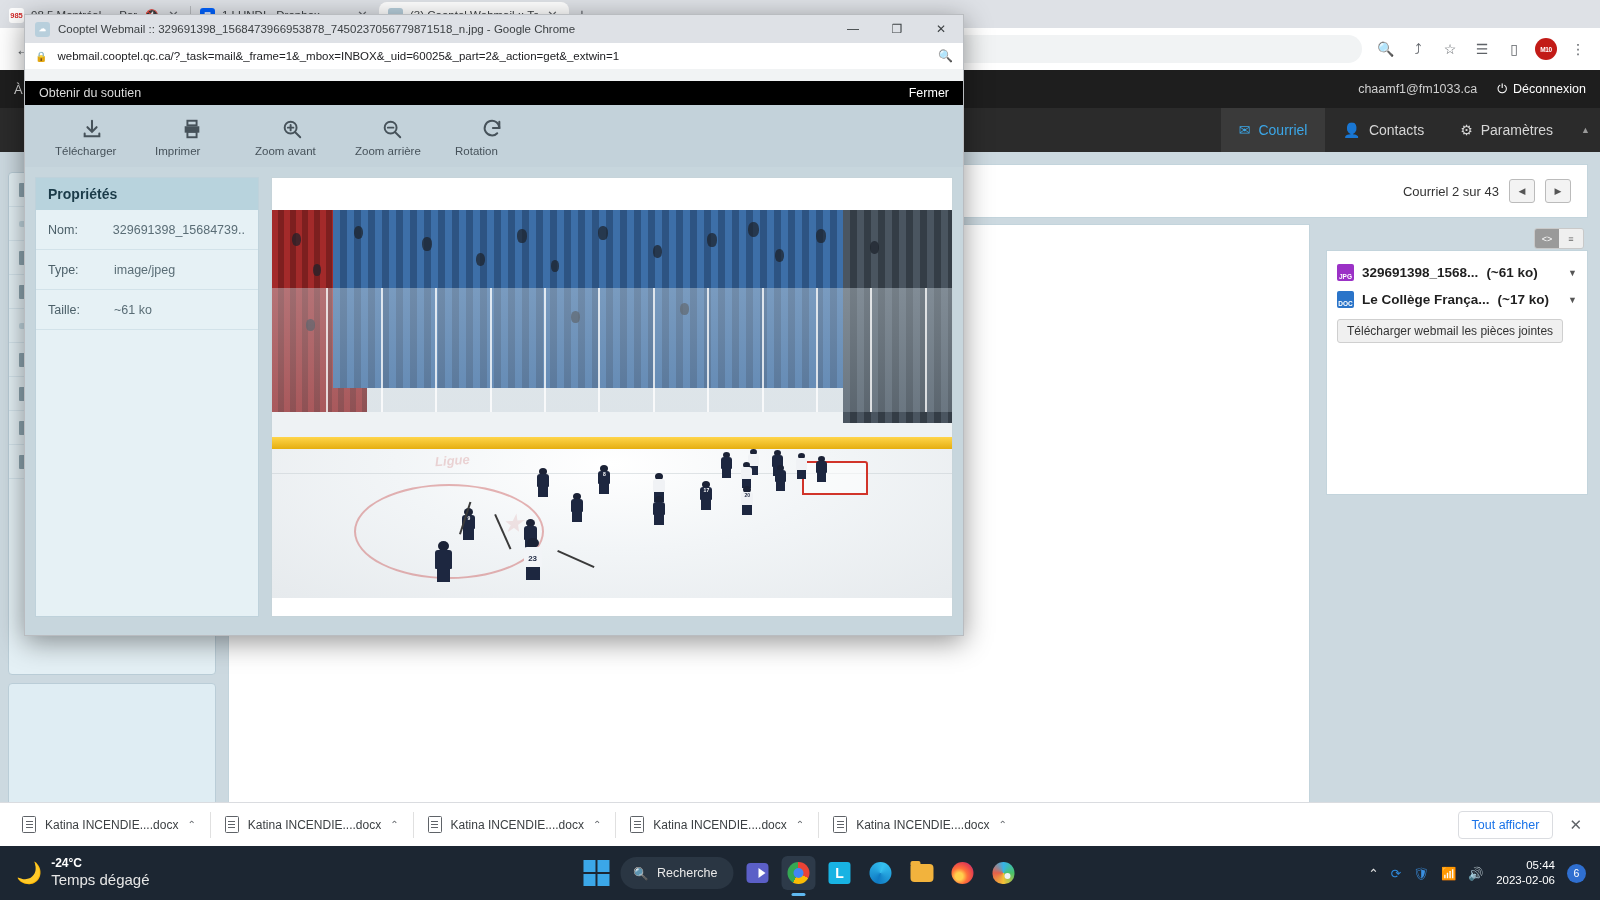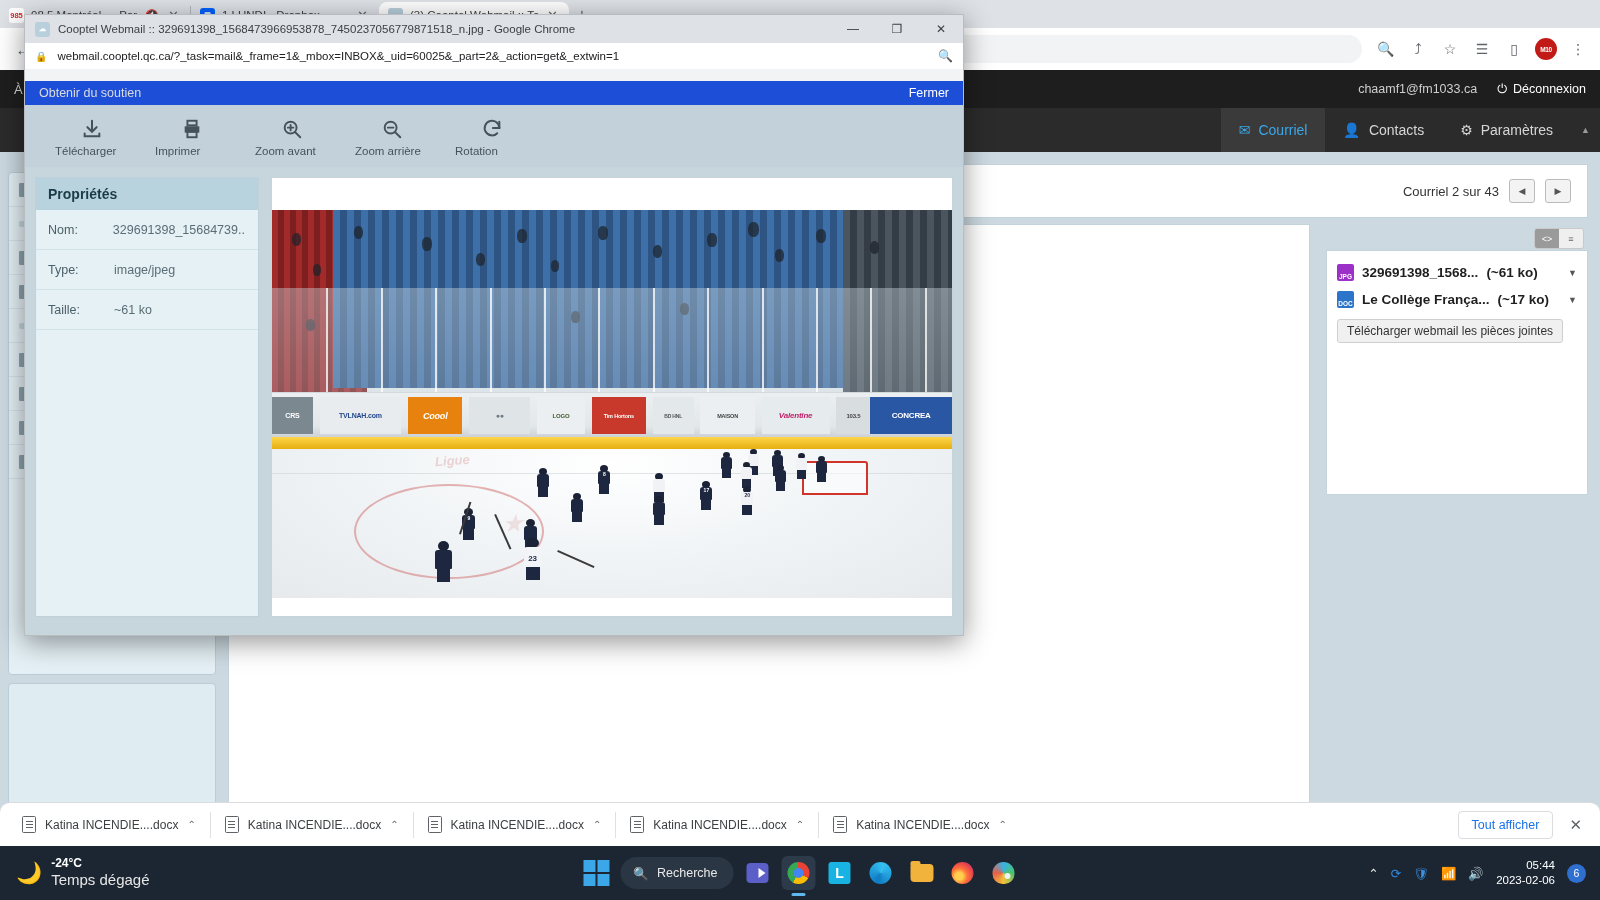--- a/index.html
+++ b/index.html
@@ -181,21 +181,21 @@
     height: 26px; background: #ffffff; display: flex; align-items: center;
     padding: 0 10px; gap: 10px;
   }
   .pp-url { font-size: 11.5px; color: #202124; white-space: nowrap; overflow: hidden; flex: 1; }
   .pp-zoomglass { color: #5f6368; font-size: 12px; }
 
   .pp-page { position: absolute; top: 66px; left: 0; right: 0; bottom: 0; background: #c7d6dd; }
 
   .pp-darkbar {
     position: absolute; top: 0; left: 0; right: 0; height: 24px;
-    background: #1d4ed8; color: #dcdcdc; font-size: 12.5px;
+    background: #000000; color: #dcdcdc; font-size: 12.5px;
     display: flex; align-items: center; padding: 4px 14px;
   }
   .pp-darkbar .close-link { margin-left: auto; color: #ffffff; font-size: 12.5px; }
 
   .pp-actionbar {
     position: absolute; top: 24px; left: 0; right: 0; height: 62px;
     background: #c3d2da; display: flex; align-items: center; padding-left: 30px; gap: 26px;
   }
   .pp-action { display: flex; flex-direction: column; gap: 3px; width: 74px; }
   .pp-action .glyph { height: 26px; display: flex; align-items: center; justify-content: center; color: #46525a; }
@@ -269,21 +269,21 @@
   .player .torso { position:absolute; border-radius:3px 3px 1px 1px; }
   .player .legs  { position:absolute; background:#1d2740; }
   .player .helm  { position:absolute; border-radius:50%; background:#1b2236; }
   .player .num   { position:absolute; color:#fff; font-size:5px; font-weight:bold; text-align:center; width:100%; }
   .stick { position:absolute; background:#3a3a3a; transform-origin: 0 0; }
 
   
   .dl-bar {
     position: absolute; left: 0; right: 0; bottom: 54px; height: 44px;
     background: #ffffff; border-top: 1px solid #dadce0;
-    display: flex; align-items: center; padding: 8px 8px; gap: 0; border-radius: 10px;
+    display: flex; align-items: center; padding: 8px 8px; gap: 0;
   }
   .dl-item {
     display: flex; align-items: center; gap: 9px; padding: 0 14px;
     height: 30px; font-size: 12px; color: #3c4043; white-space: nowrap;
   }
   .dl-doc-ico {
     width: 14px; height: 17px; border: 1.3px solid #5f6368; border-radius: 1.5px;
     position: relative; flex: 0 0 14px;
   }
   .dl-doc-ico::after {
@@ -621,33 +621,20 @@
             <div class="glass-post" style="left:40%"></div>
             <div class="glass-post" style="left:48%"></div>
             <div class="glass-post" style="left:56%"></div>
             <div class="glass-post" style="left:64%"></div>
             <div class="glass-post" style="left:72%"></div>
             <div class="glass-post" style="left:80%"></div>
             <div class="glass-post" style="left:88%"></div>
             <div class="glass-post" style="left:96%"></div>
           </div>
 
-          <div class="boards">
-            <div class="board-ad" style="left:0%;width:6%;background:#7c8890">CRS</div>
-            <div class="board-ad" style="left:7%;width:12%;background:#e8ecee;color:#23478c">TVLNAH.com</div>
-            <div class="board-ad" style="left:20%;width:8%;background:#e8820f;color:#fff;font-size:9px;font-style:italic">Coool</div>
-            <div class="board-ad" style="left:29%;width:9%;background:#dfe4e7;color:#6b7c87">●●</div>
-            <div class="board-ad" style="left:39%;width:7%;background:#eceff1;color:#3b5a2e;font-size:6px">LOGO</div>
-            <div class="board-ad" style="left:47%;width:8%;background:#c8392b;color:#fff;font-size:5.5px">Tim Hortons</div>
-            <div class="board-ad" style="left:56%;width:6%;background:#e3e8ea;color:#555;font-size:5px">BD HNL</div>
-            <div class="board-ad" style="left:63%;width:8%;background:#eceff1;color:#444;font-size:5.5px">MAISON</div>
-            <div class="board-ad" style="left:72%;width:10%;background:#e6ebed;color:#c0236a;font-size:8px;font-style:italic">Valentine</div>
-            <div class="board-ad" style="left:83%;width:5%;background:#d8dde0;color:#444;font-size:6px">103.5</div>
-            <div class="board-ad" style="left:88%;width:12%;background:#2957a4;color:#fff;font-size:8px">CONCREA</div>
-          </div>
 
           <div class="yellow-kick"></div>
 
           <div class="ice">
             <div class="ice-line" style="left:0;right:0;top:16%;height:1.5px"></div>
             <div class="faceoff-circle" style="left:12%;top:24%;width:190px;height:95px"></div>
             <div class="ice-logo" style="left:24%;top:3%">Ligue</div>
             <div class="ice-logo" style="left:34%;top:42%;font-size:22px;opacity:.18">★</div>
             <div class="net" style="left:78%;top:8%;width:66px;height:34px"></div>
 

